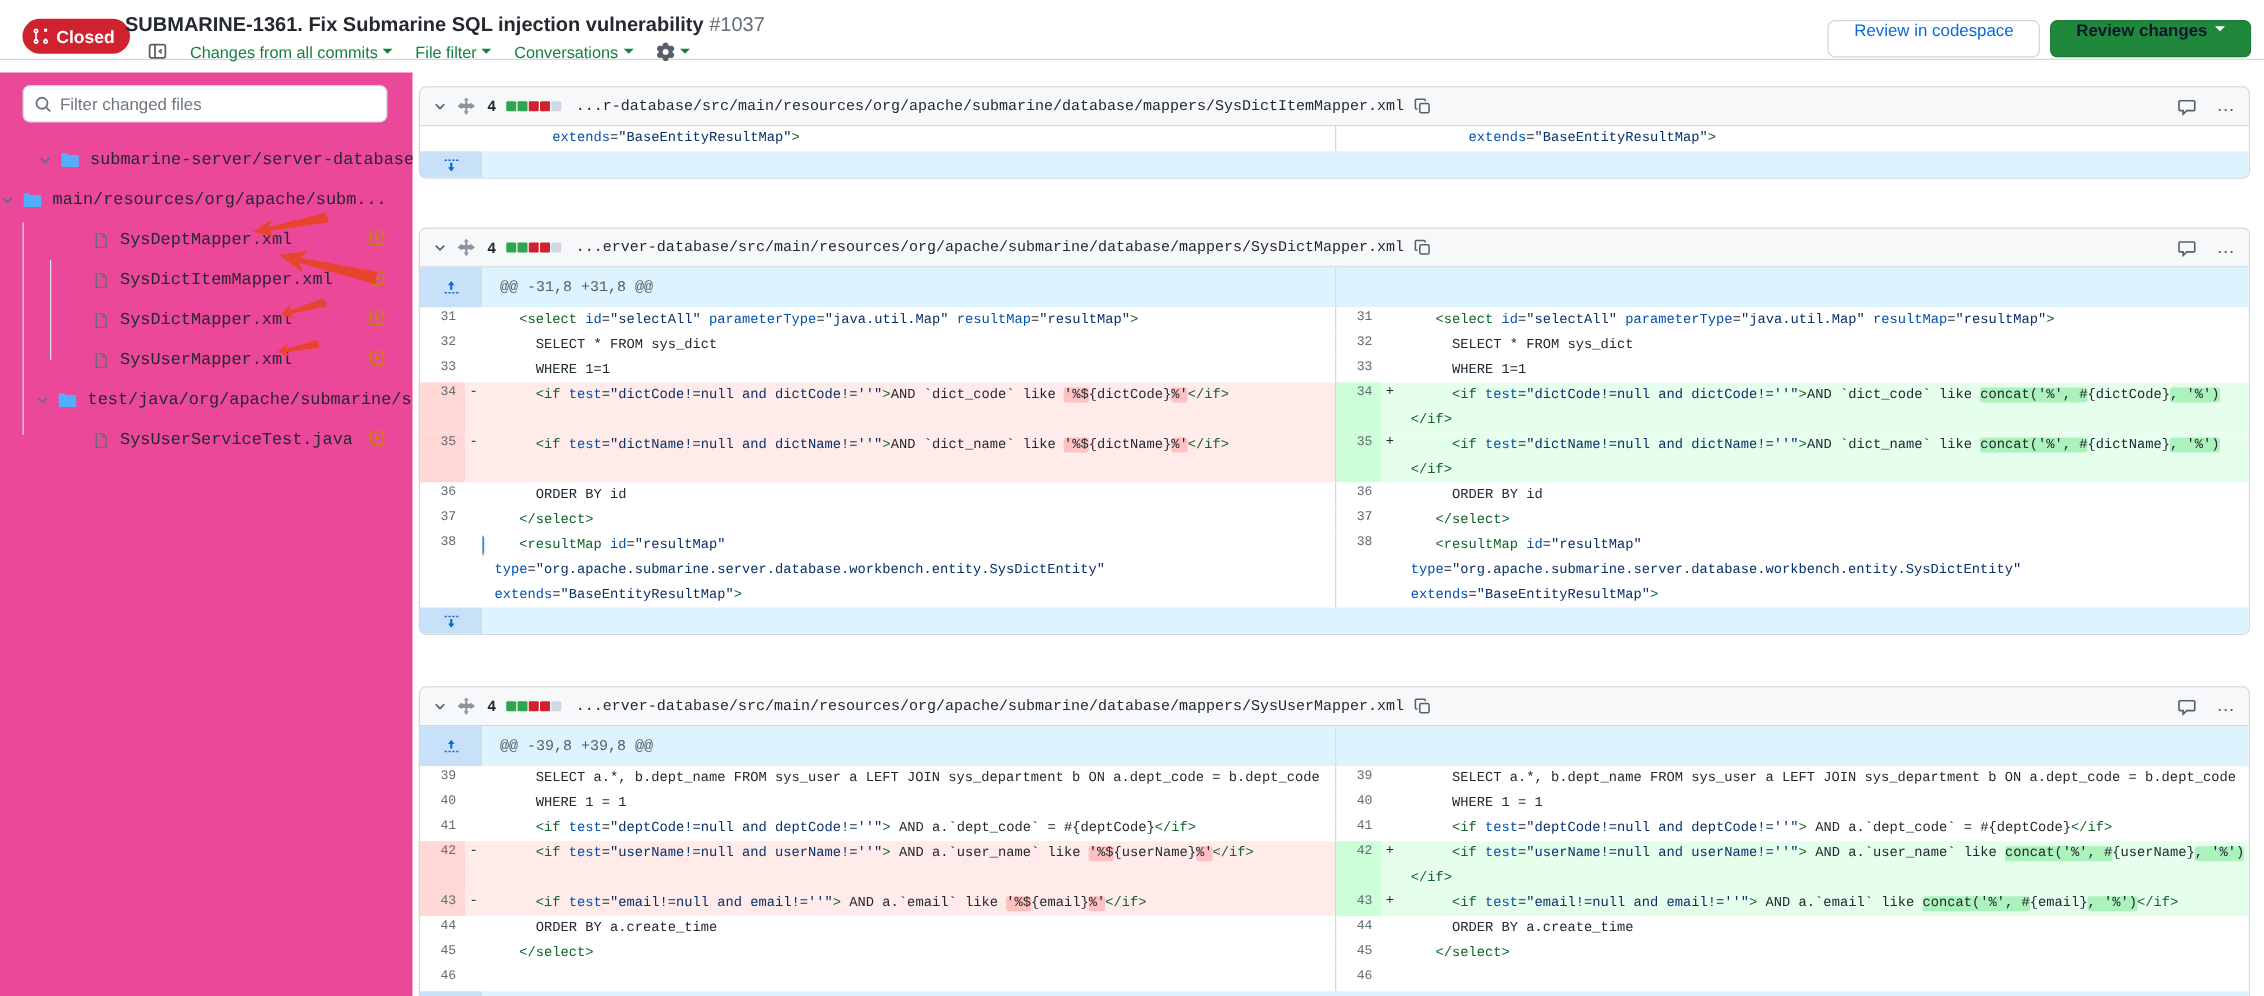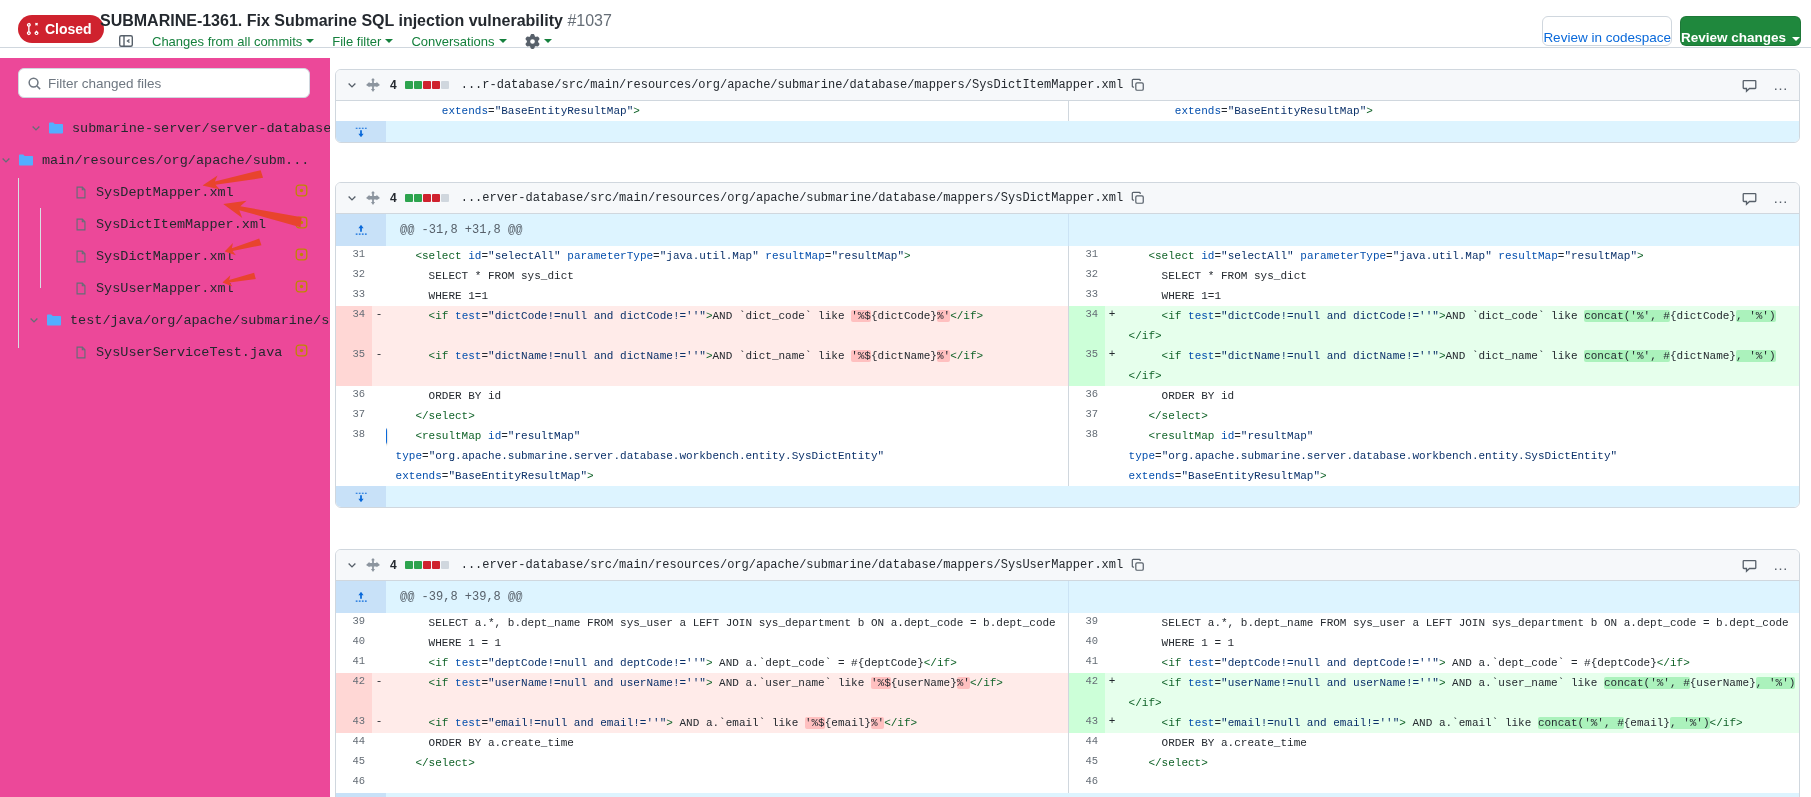--- a/index.html
+++ b/index.html
@@ -13,24 +13,24 @@
            background:#cf222e; border-radius:14px; color:#fff; display:flex; align-items:center;
            gap:5px; font-size:14px; font-weight:600; }
   .pr-title { position:absolute; left:100px; top:12px; font-size:16px; font-weight:700; white-space:nowrap; }
   .pr-title .prnum { font-weight:400; color:#656d76; }
   .subnav { position:absolute; left:118px; top:33px; display:flex; align-items:center; gap:18px;
             font-size:13px; color:#15803d; }
   .subnav .menu { display:flex; align-items:center; gap:4px; cursor:pointer; }
   .caret { width:0; height:0; border:4px solid transparent; border-top-color:currentColor;
            display:inline-block; margin-top:4px; }
   .actions { position:absolute; right:10px; top:16px; display:flex; gap:8px; }
-  .btn { height:30px; border-radius:6px; font-size:13.5px; display:flex; align-items:flex-end;
-         padding:0 0; gap:6px; cursor:pointer; border:1px solid #d0d7de; }
+  .btn { height:30px; border-radius:6px; font-size:13.5px; display:flex; align-items:flex-start;
+         padding:0 20px; gap:6px; cursor:pointer; border:1px solid #d0d7de; }
   .btn.codespace { background:#f6f8fa; color:#0969da; background:#fff; }
-  .btn.green { background:#1f883d; border-color:rgba(27,31,36,0.15); color:#ffffff; font-weight:600; }
+  .btn.green { background:#1f883d; border-color:rgba(27,31,36,0.15); color:#0f172a; font-weight:600; }
 
   
   .sidebar { position:absolute; left:0; top:58px; width:330px; height:739px; background:#ec4899; }
   .filter-box { position:absolute; left:18px; top:10px; width:292px; height:30px;
     border:1px solid #d0d7de; border-radius:6px; display:flex; align-items:center; padding:0 8px;
     background:#fff; }
   .filter-box input { border:none; outline:none; flex:1; font-size:13.5px; margin-left:6px;
     color:#24292f; font-family:inherit; }
   .filter-box input::placeholder { color:#6e7781; }
   .tree { position:absolute; left:0; top:54px; width:330px; }

